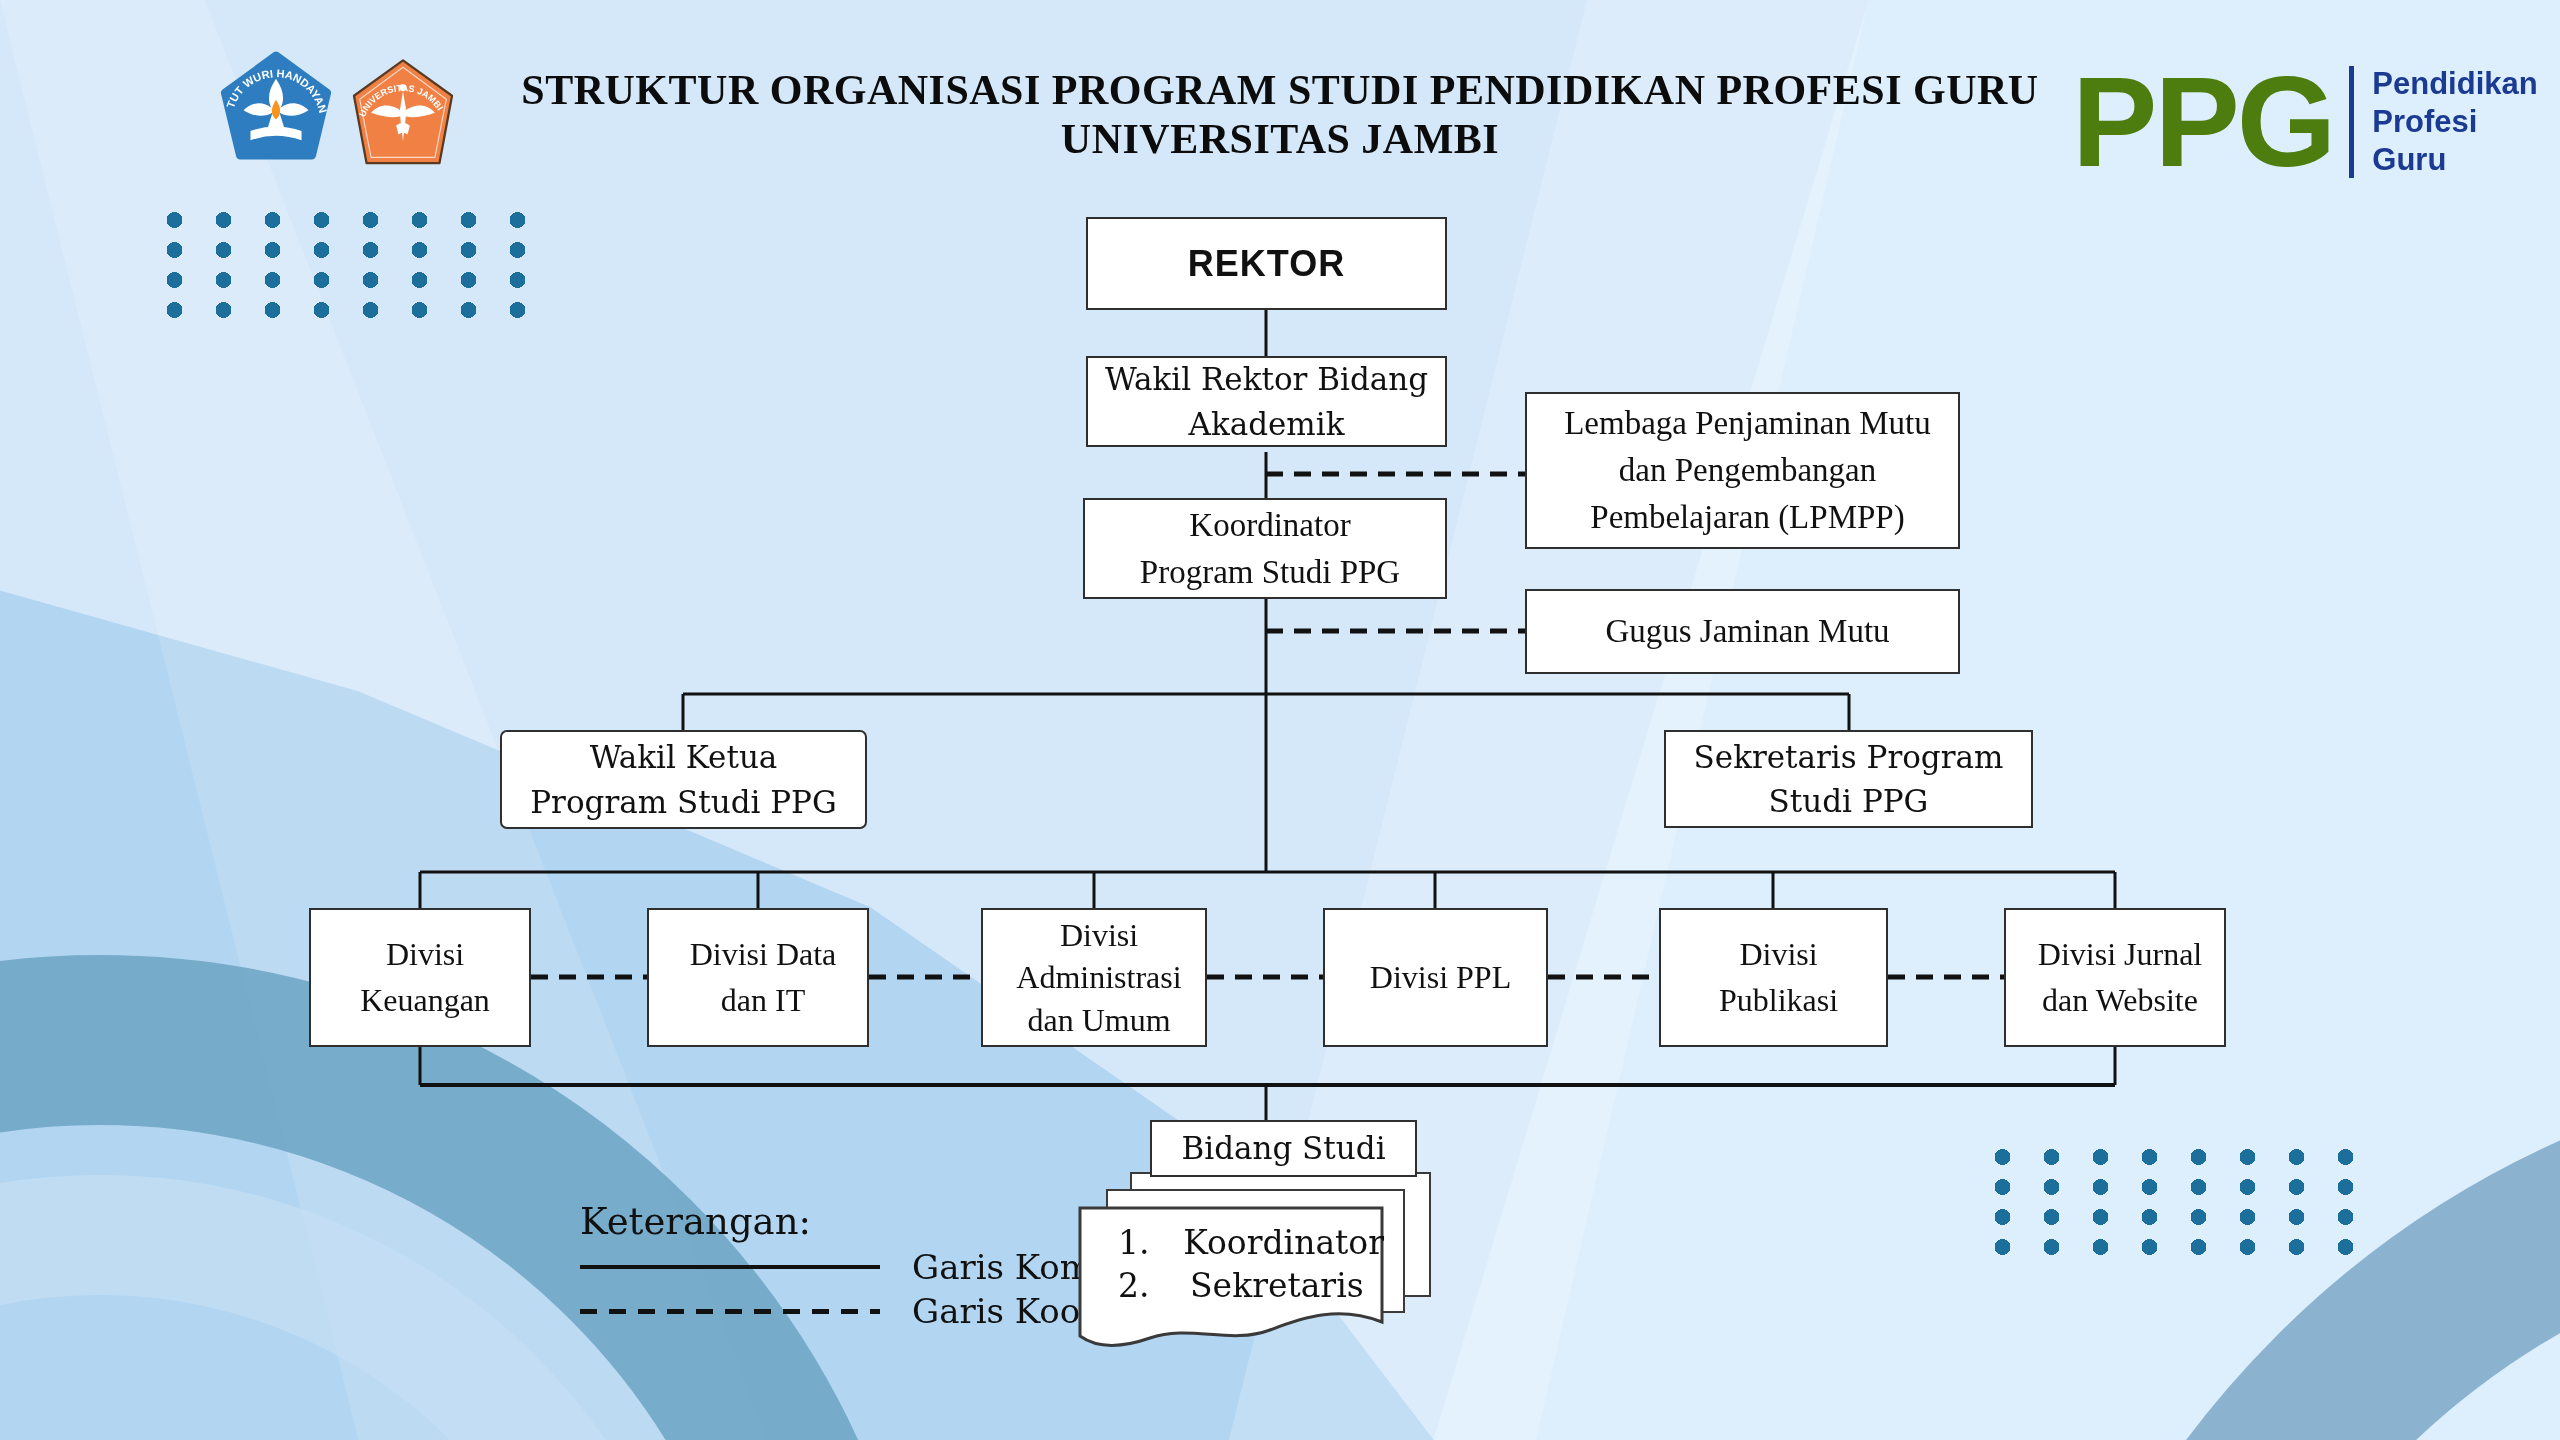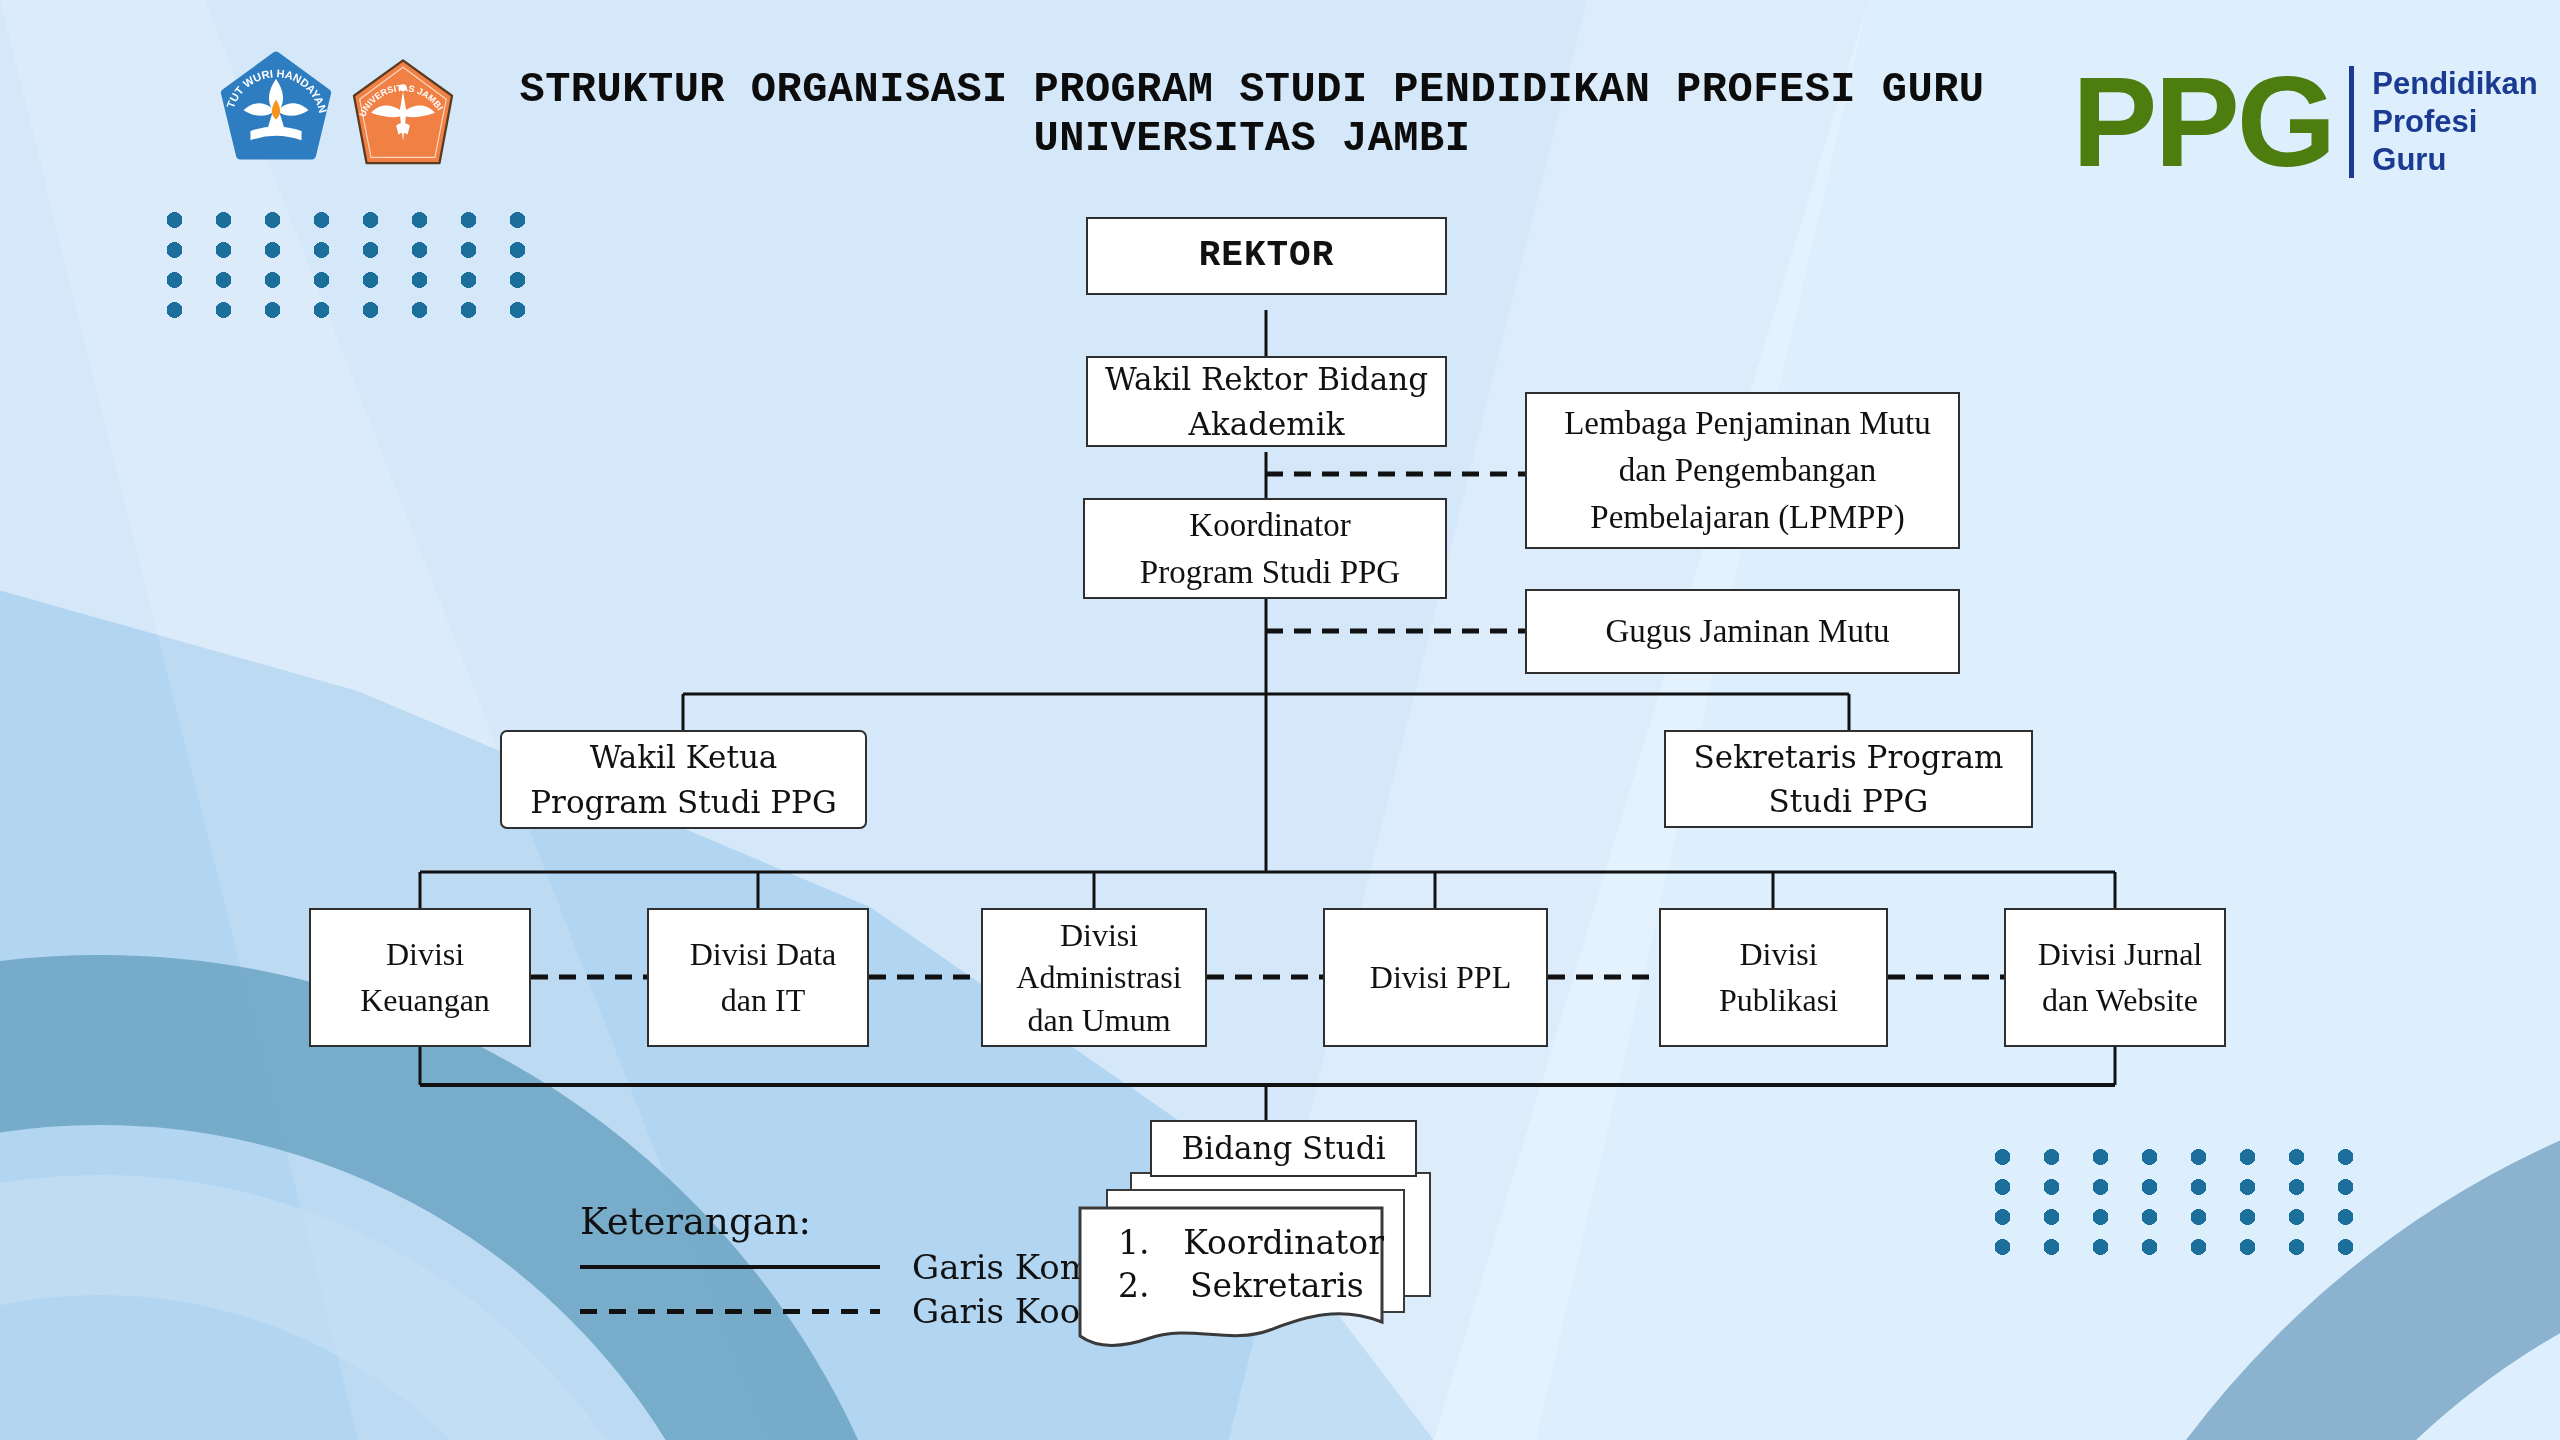--- a/index.html
+++ b/index.html
@@ -25,23 +25,23 @@
     background-size:49px 30px;
   }
   #dots-top-left{left:150px; top:205px;}
   #dots-bottom-right{left:1978px; top:1142px;}
 
   
   .logo{position:absolute; z-index:5;}
   #logo-ministry{left:218px; top:50px; width:116px; height:118px;}
   #logo-unja{left:346px; top:56px; width:114px; height:116px;}
   #main-title{
-    position:absolute; z-index:5; left:492px; top:66px; width:1520px;
+    position:absolute; z-index:5; left:520px; top:66px; width:1520px;
     text-align:center; color:#0c0c0c;
-    font-family:Liberation Mono, monospace; font-weight:bold;
+    font-family:Liberation Serif, serif; font-weight:bold;
     font-size:42px; line-height:1.17; letter-spacing:0.5px;
     white-space:pre-line;
   }
   #ppg-logo{position:absolute; z-index:5; left:2072px; top:58px; display:flex; align-items:center;}
   #ppg-acronym{
     font-family:"Liberation Sans", sans-serif; font-weight:800;
     font-size:128px; line-height:1; color:#4d7c0f; letter-spacing:-3px;
   }
   #ppg-divider{width:5px; height:112px; background:#1b3a91; margin:0 18px 0 16px;}
   #ppg-words{
@@ -53,22 +53,22 @@
   .lines-svg{position:absolute; inset:0; z-index:3; pointer-events:none;}
   .node{
     position:absolute; z-index:4; box-sizing:border-box;
     background:#ffffff; border:2.5px solid #2f2f2f;
     display:flex; align-items:center; justify-content:center;
     text-align:center; color:#111; white-space:pre-line;
     font-size:32px; line-height:1.42;
   }
   .serif-wide{font-family:"DejaVu Serif", serif; font-size:31px;}
   .serif-narrow{font-family:"Liberation Serif", serif; font-size:33px;padding-left:10px;}
-  #node-rektor{left:1086px; top:217px; width:361px; height:78px;
-    font-family:Liberation Mono, monospace; font-weight:bold; font-size:36px; letter-spacing:1px;}
+  #node-rektor{left:1086px; top:217px; width:361px; height:93px;
+    font-family:Liberation Sans, sans-serif; font-weight:bold; font-size:36px; letter-spacing:1px;}
   #node-wakil-rektor{left:1086px; top:356px; width:361px; height:91px;}
   #node-koordinator{left:1083px; top:498px; width:364px; height:101px;}
   #node-lpmpp{left:1525px; top:392px; width:435px; height:157px;}
   #node-gugus{left:1525px; top:589px; width:435px; height:85px;}
   #node-wakil-ketua{left:500px; top:730px; width:367px; height:99px;border-radius:7px;}
   #node-sekretaris{left:1664px; top:730px; width:369px; height:98px;}
   .divisi{top:908px; height:139px; font-size:32px;}
   #node-div-keuangan{left:309px; width:222px;}
   #node-div-data-it{left:647px; width:222px;}
   #node-div-administrasi{left:981px; width:226px; line-height:1.32;}

